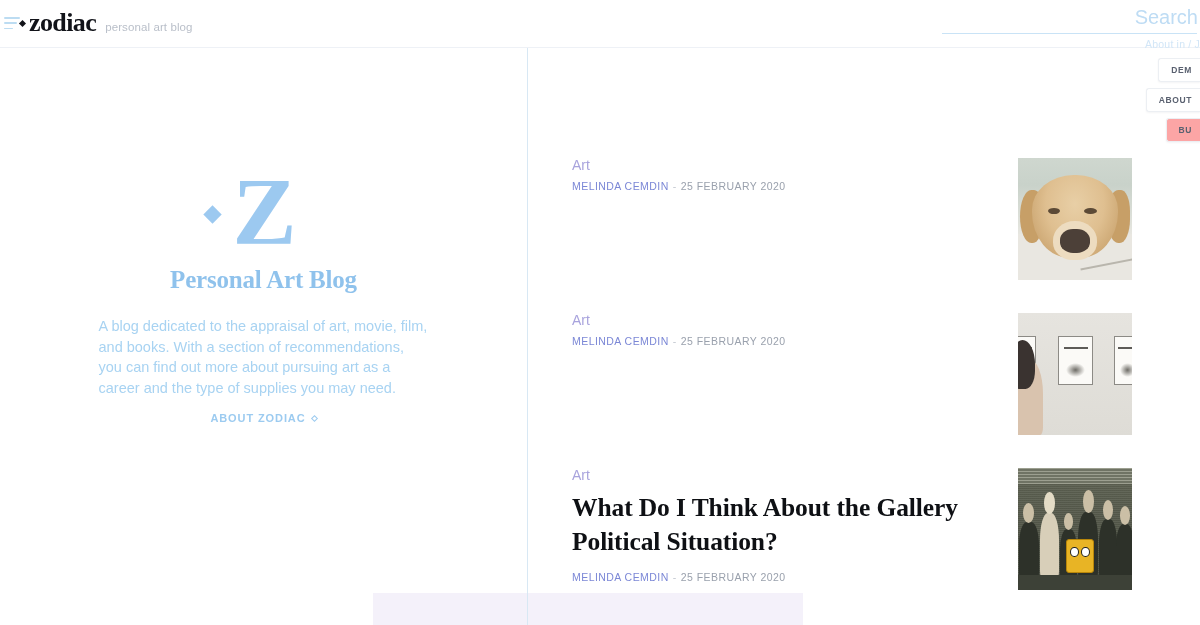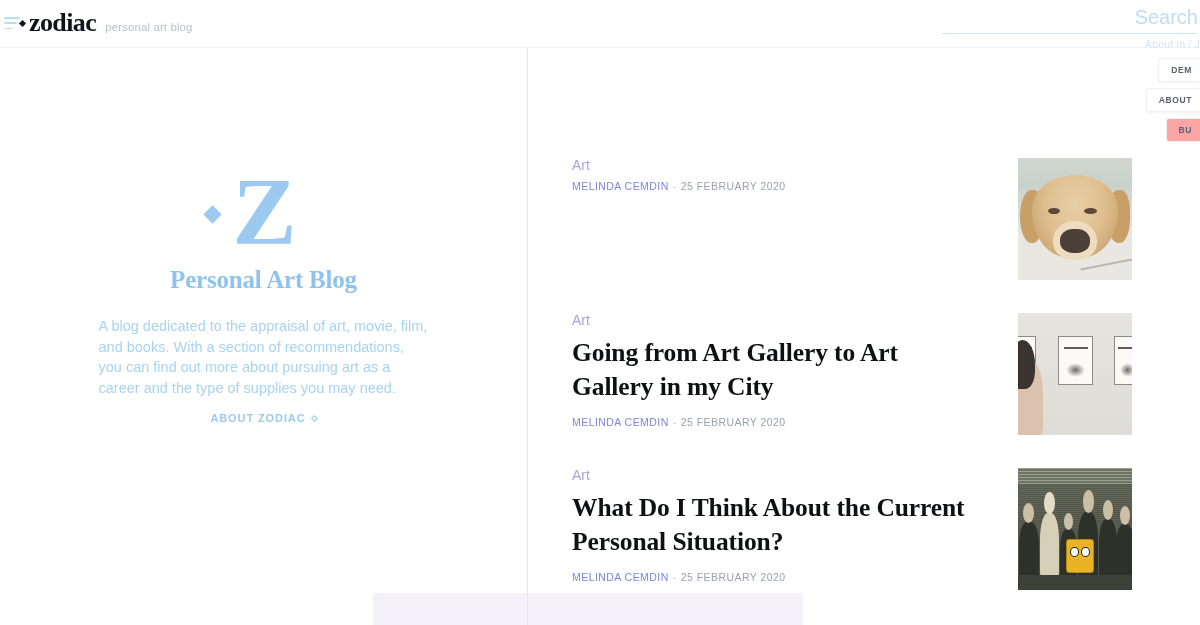--- a/index.html
+++ b/index.html
@@ -352,21 +352,20 @@
         <div class="eye r"></div>
         <div class="muzzle"></div>
         <div class="nose"></div>
         <div class="wire"></div>
       </div>
     </article>
 
     <article class="post">
       <div class="post-main">
         <div class="post-cat">Art</div>
-        <h2 class="post-title">Going from Art Gallery to Art Gallery in my City</h2>
         <div class="post-meta">
           <span class="author">MELINDA CEMDIN</span><span class="sep">-</span><span class="date">25 FEBRUARY 2020</span>
         </div>
       </div>
       <div class="thumb t-gal">
         <div class="wall"></div>
         <div class="frame f1">
             <span class="scribble"></span>
             <span class="scribble2"></span>
           </div>
@@ -379,21 +378,21 @@
             <span class="scribble2"></span>
           </div>
         <div class="person"></div>
         <div class="hair"></div>
       </div>
     </article>
 
     <article class="post">
       <div class="post-main">
         <div class="post-cat">Art</div>
-        <h2 class="post-title">What Do I Think About the Current Personal Situation?</h2>
+        <h2 class="post-title">What Do I Think About the Gallery Political Situation?</h2>
         <div class="post-meta">
           <span class="author">MELINDA CEMDIN</span><span class="sep">-</span><span class="date">25 FEBRUARY 2020</span>
         </div>
       </div>
       <div class="thumb t-pol">
         <div class="grain"></div>
         <div class="topbar"></div>
         <div class="fig f1">
             <i></i>
           </div>

